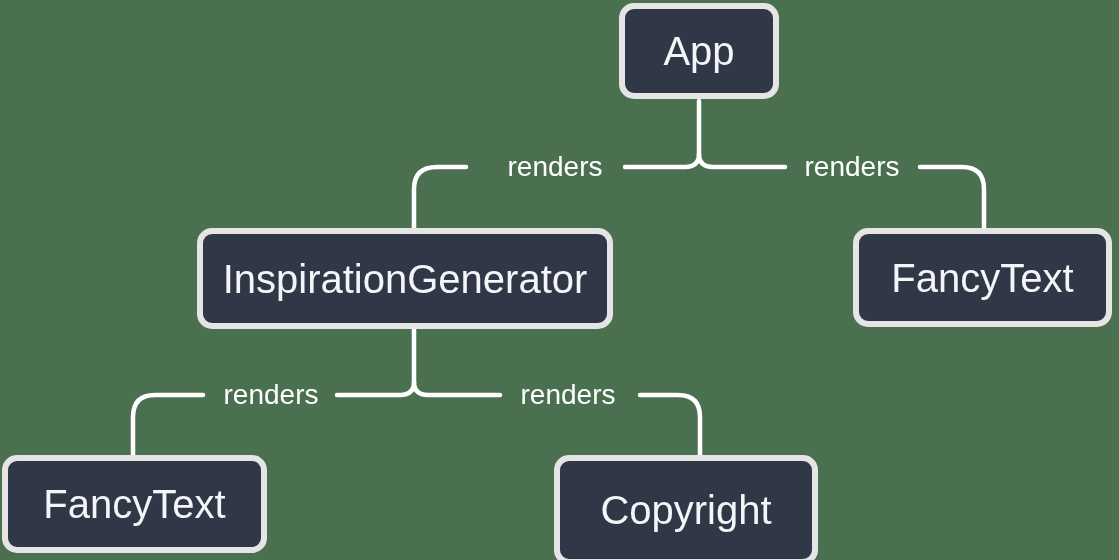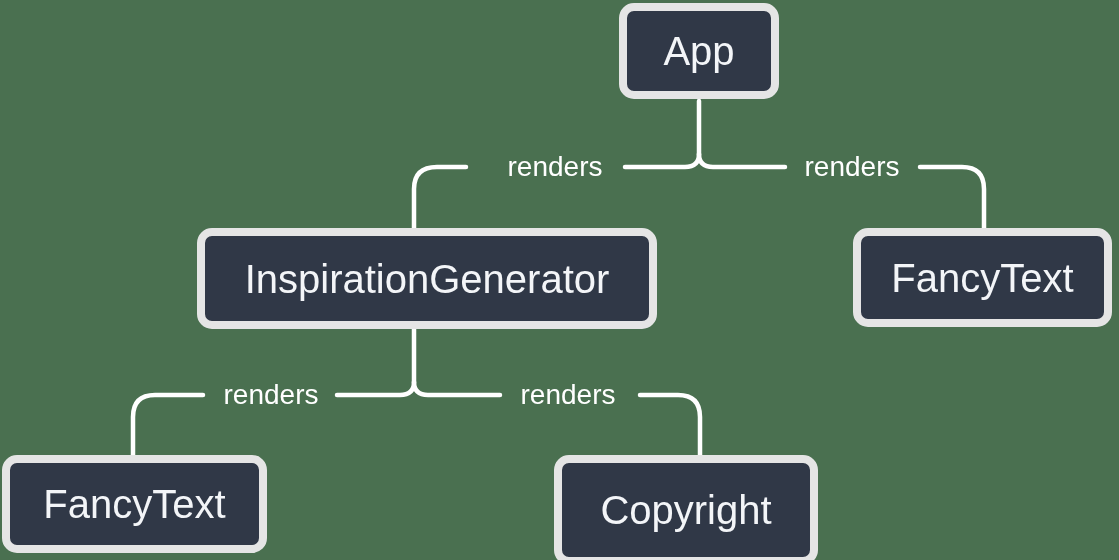--- a/index.html
+++ b/index.html
@@ -19,32 +19,32 @@
     left: 0;
     top: 0;
     width: 1119px;
     height: 560px;
     display: block;
   }
   .node {
     position: absolute;
     box-sizing: border-box;
     background: #303847;
-    border: 8px solid #e5e5e5;
+    border: 6px solid #e5e5e5;
     border-radius: 15px;
     display: flex;
     align-items: center;
     justify-content: center;
     color: #f3f5f8;
     font-size: 40px;
     line-height: 1;
     white-space: nowrap;
   }
   .node-app        { left: 619px; top: 3px;   width: 160px; height: 96px;  }
-  .node-ig         { left: 197px; top: 228px; width: 460px; height: 101px; }
+  .node-ig         { left: 197px; top: 228px; width: 416px; height: 101px; }
   .node-ft-right   { left: 853px; top: 228px; width: 259px; height: 99px;  }
   .node-ft-left    { left: 2px;   top: 455px; width: 265px; height: 98px;  }
   .node-copyright  { left: 554px; top: 455px; width: 264px; height: 110px;  }
   .edge-label {
     position: absolute;
     transform: translate(-50%, -50%);
     color: #ffffff;
     font-size: 28px;
     font-weight: 400;
     line-height: 1;

